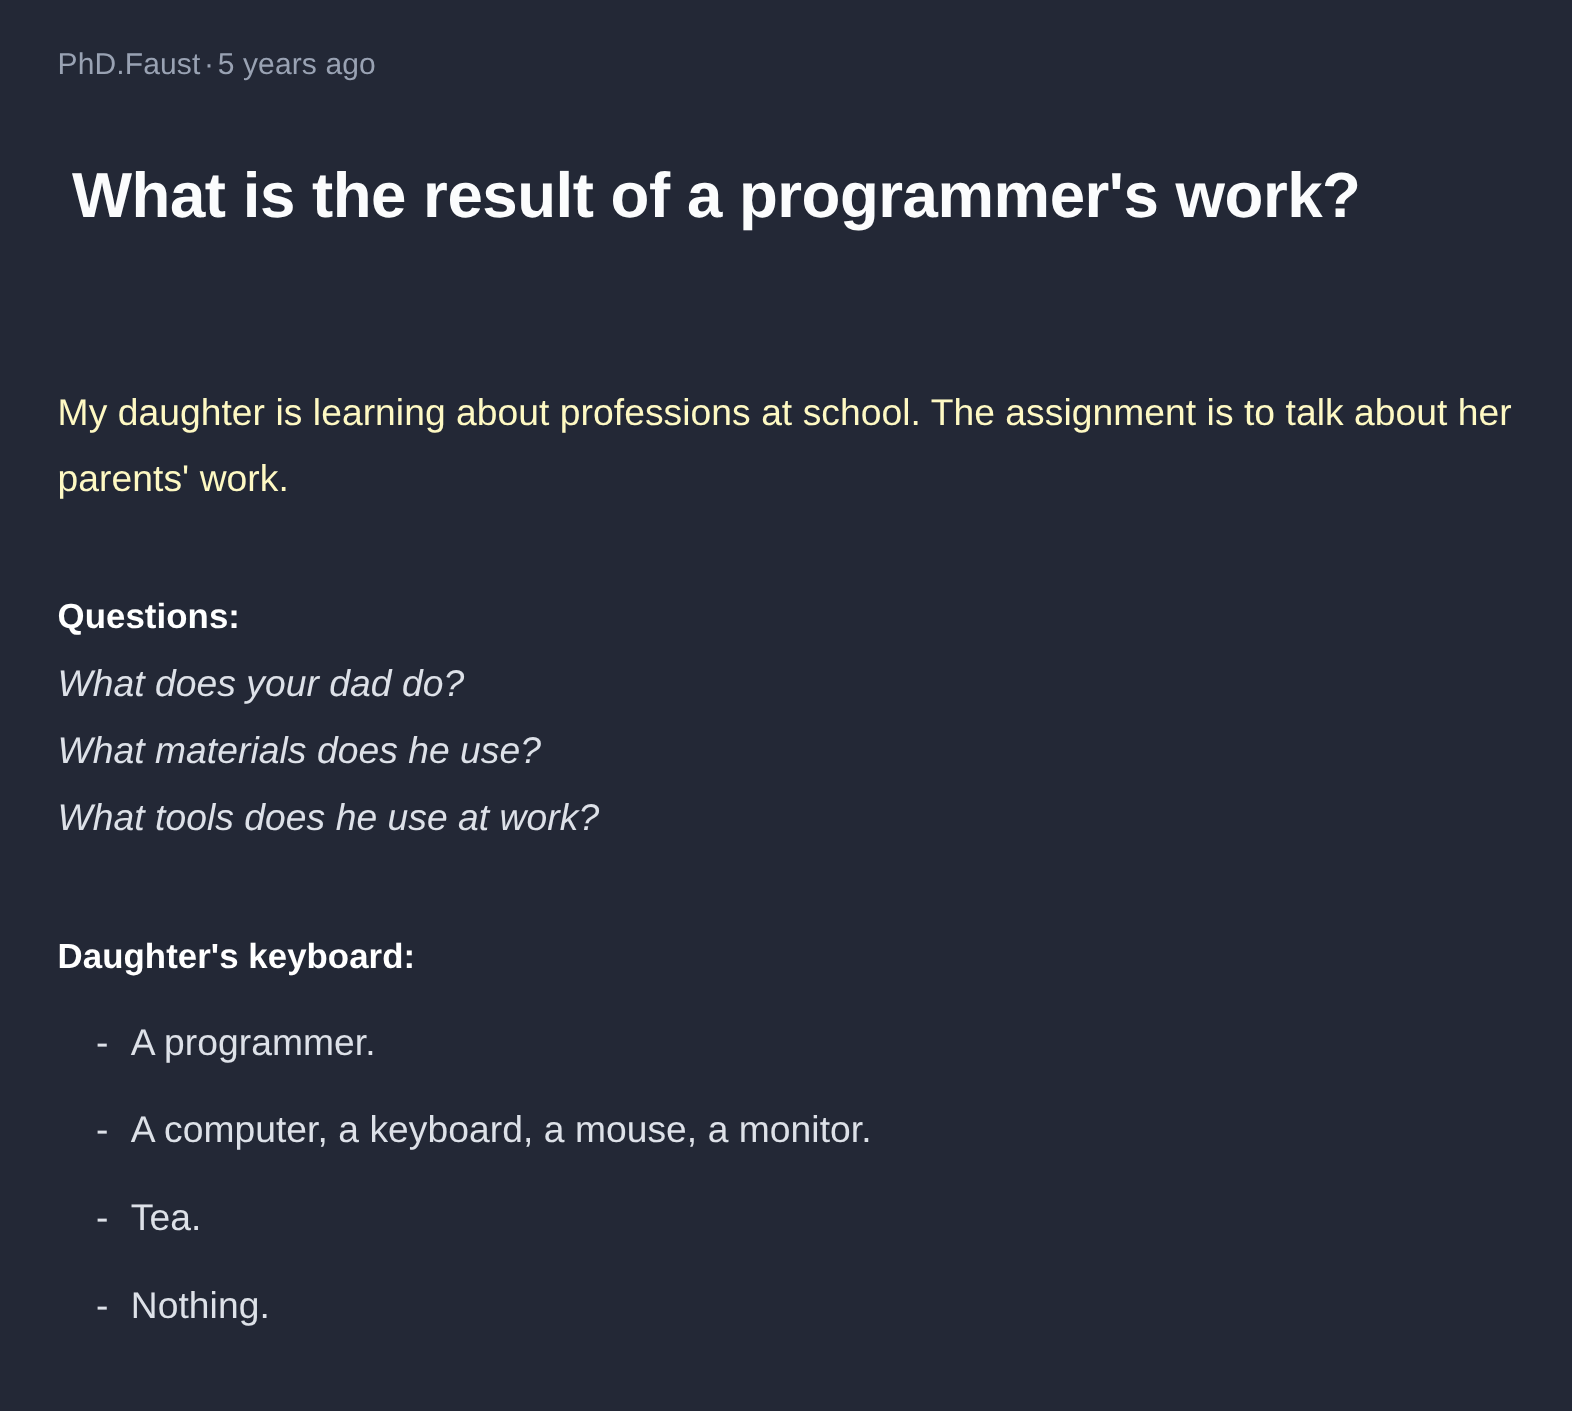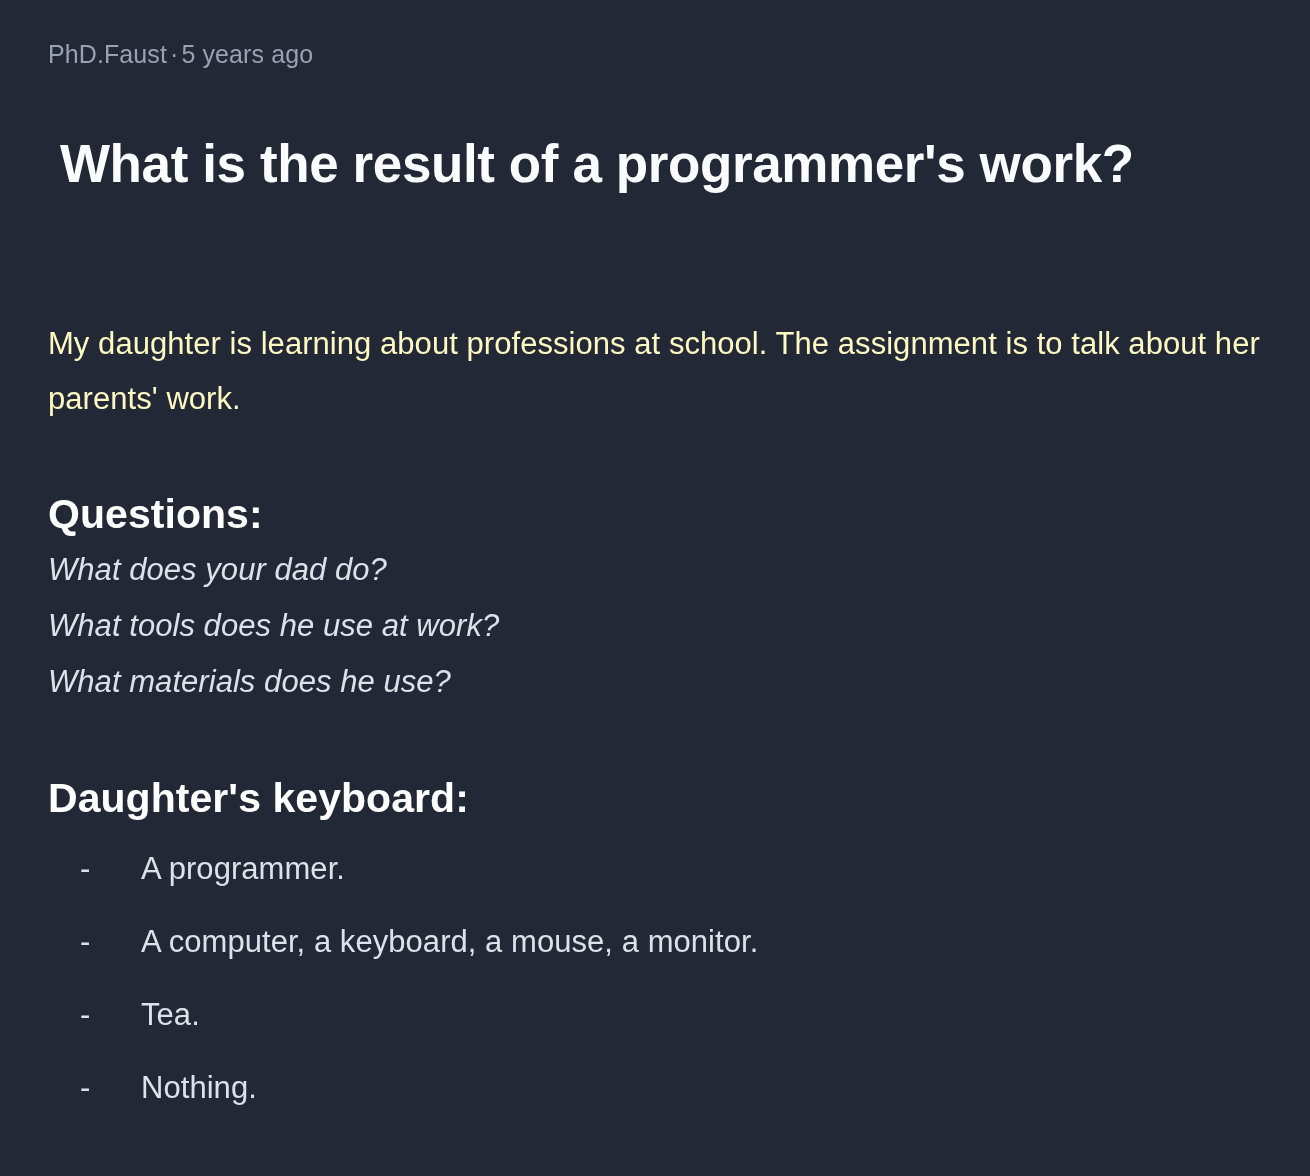--- a/index.html
+++ b/index.html
@@ -69,21 +69,21 @@
     color: #fef9c3;
     letter-spacing: 0.05px;
   }
 
   .section {
     margin-top: 60px;
   }
 
   .section-heading {
     margin: 0;
-    font-size: 41px;
+    font-size: 29px;
     line-height: 56px;
     font-weight: 700;
     color: #ffffff;
     letter-spacing: 0.05px;
   }
 
   .q-list {
     list-style: none;
     margin: 0;
     padding: 0;
@@ -114,21 +114,20 @@
   .a-list li:last-child {
     margin-bottom: 0;
   }
   .a-dash {
     flex: 0 0 auto;
     width: 29px;
     color: #dde1e8;
   }
   .a-text {
     flex: 1 1 auto;
-    margin-left: 32px;
   }
 </style>
 </head>
 <body>
 
 <div class="post">
 
   <div class="byline">
     <span>PhD.Faust</span><span class="sep">·</span><span>5 years ago</span>
   </div>
@@ -136,22 +135,22 @@
   <h1 class="post-title">What is the result of a programmer's work?</h1>
 
   <div class="body">
 
     <p class="paragraph">My daughter is learning about professions at school. The assignment is to talk about her parents' work.</p>
 
     <div class="section">
       <div class="section-heading">Questions:</div>
       <ul class="q-list">
         <li>What does your dad do?</li>
+        <li>What materials does he use?</li>
         <li>What tools does he use at work?</li>
-        <li>What materials does he use?</li>
       </ul>
     </div>
 
     <div class="section">
       <div class="section-heading">Daughter's keyboard:</div>
       <ul class="a-list">
         <li>
           <span class="a-dash">-</span>
           <span class="a-text">A programmer.</span>
         </li>

